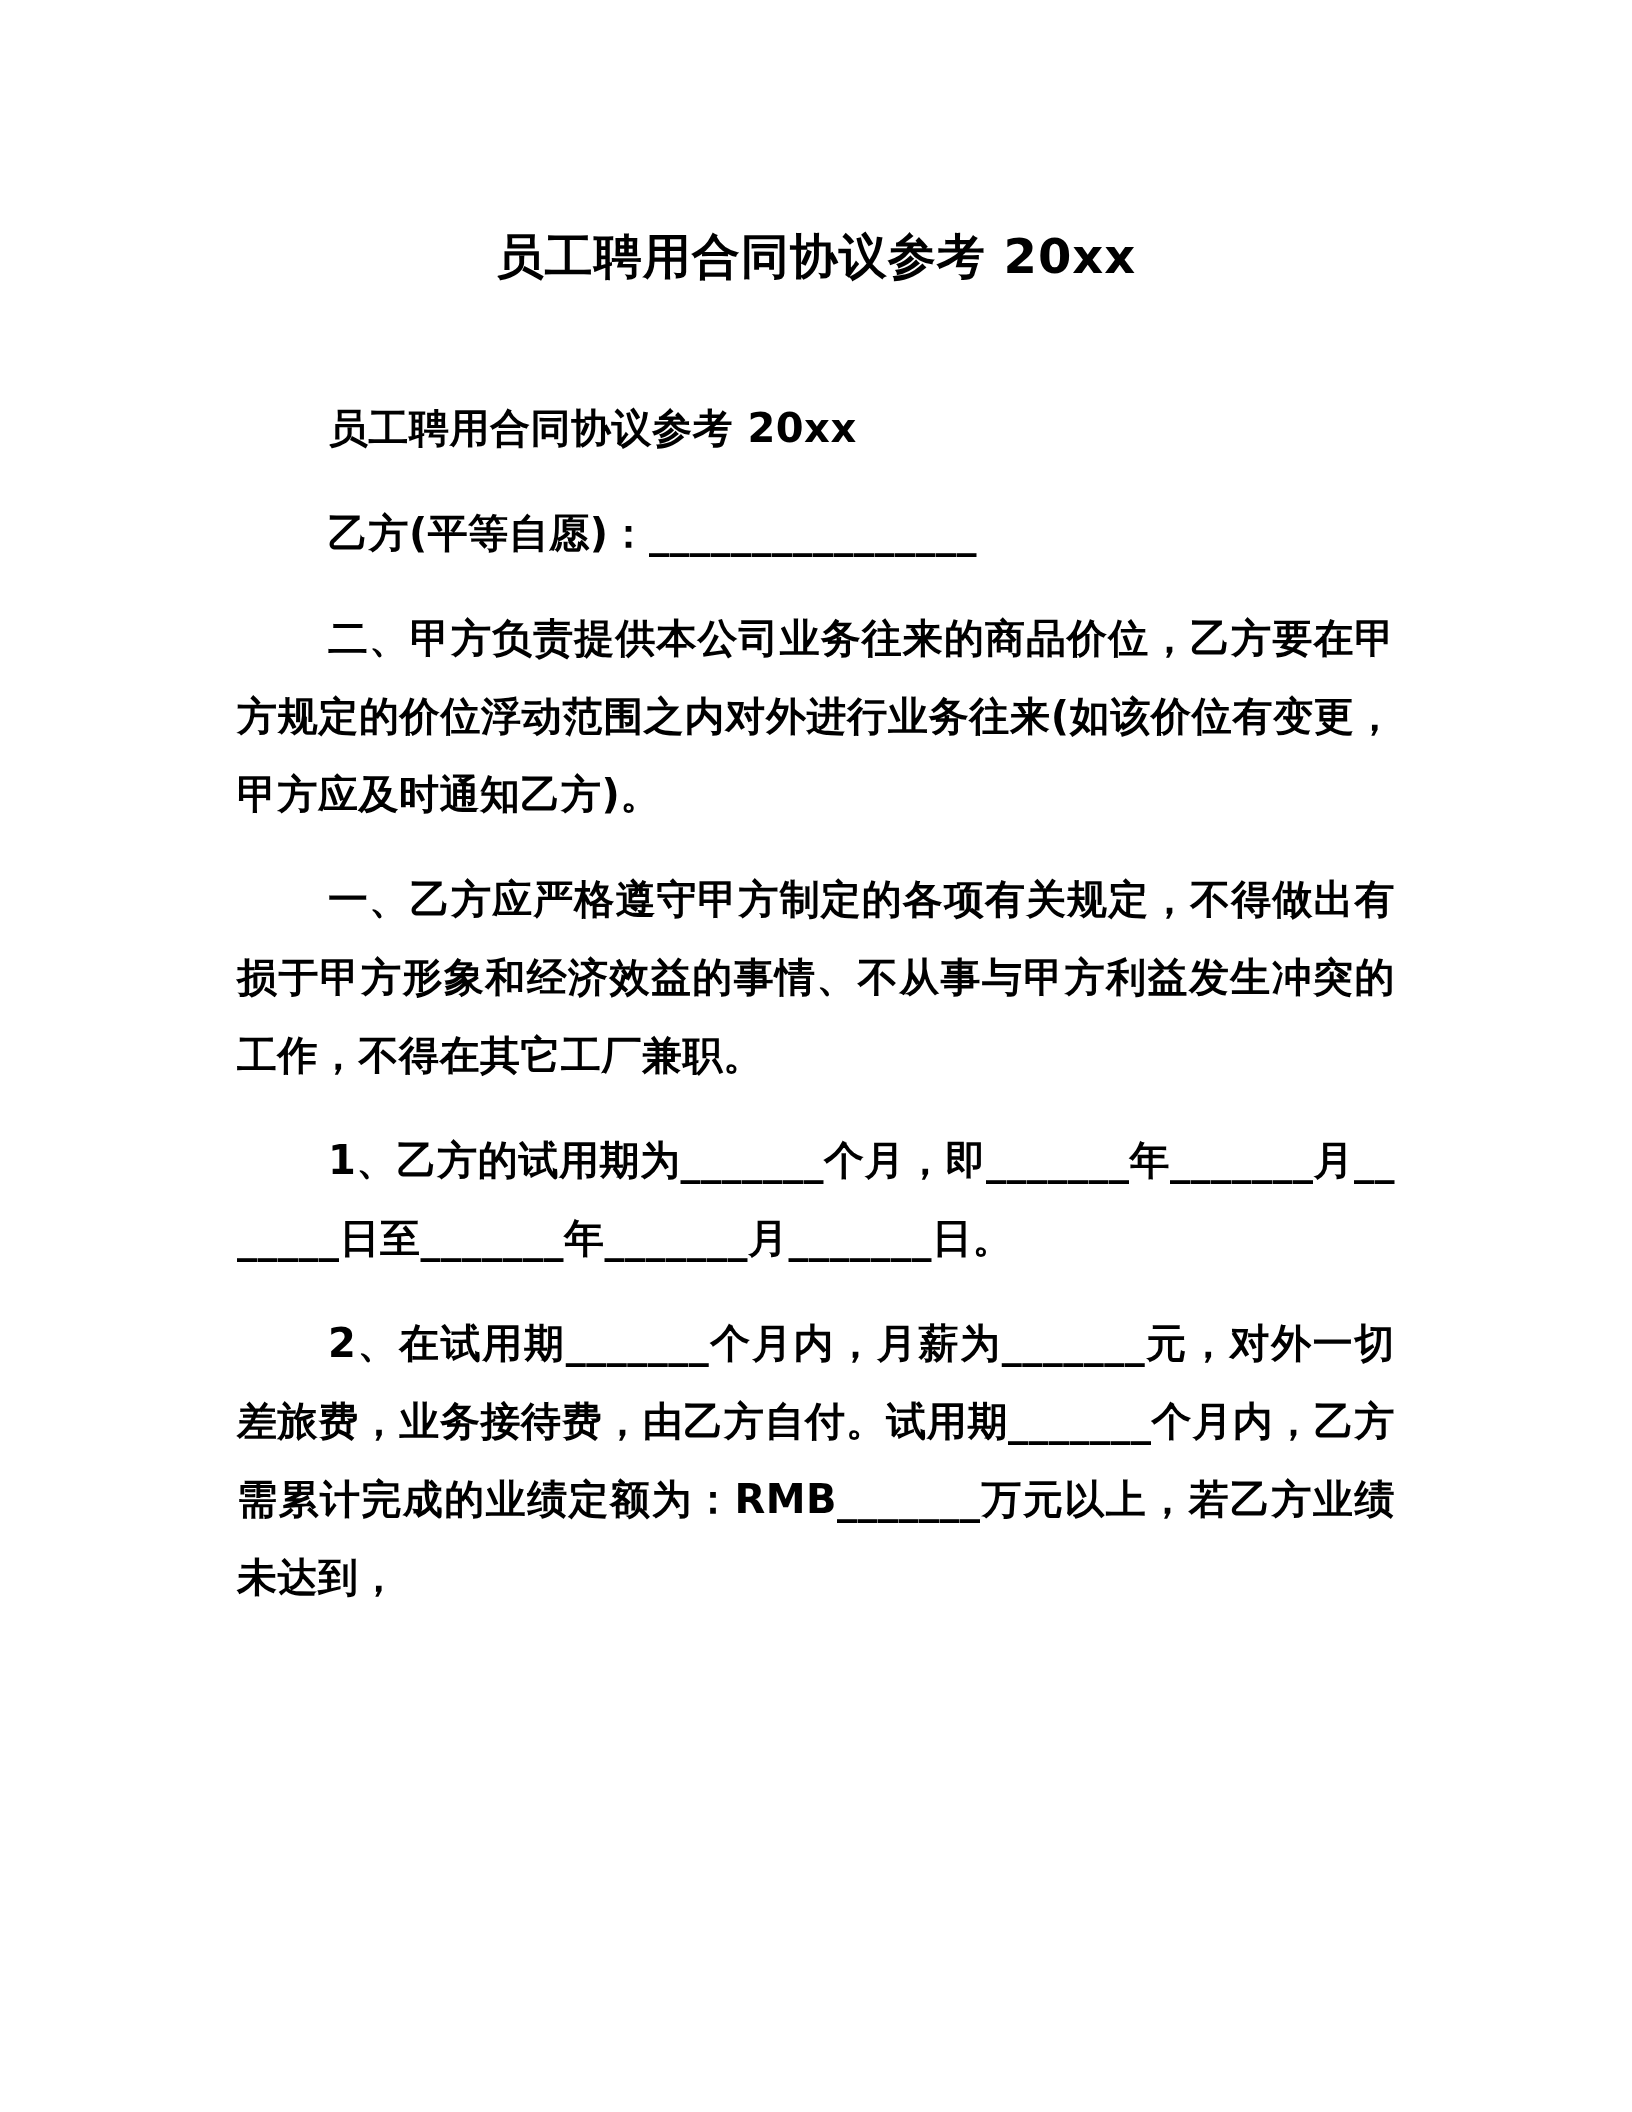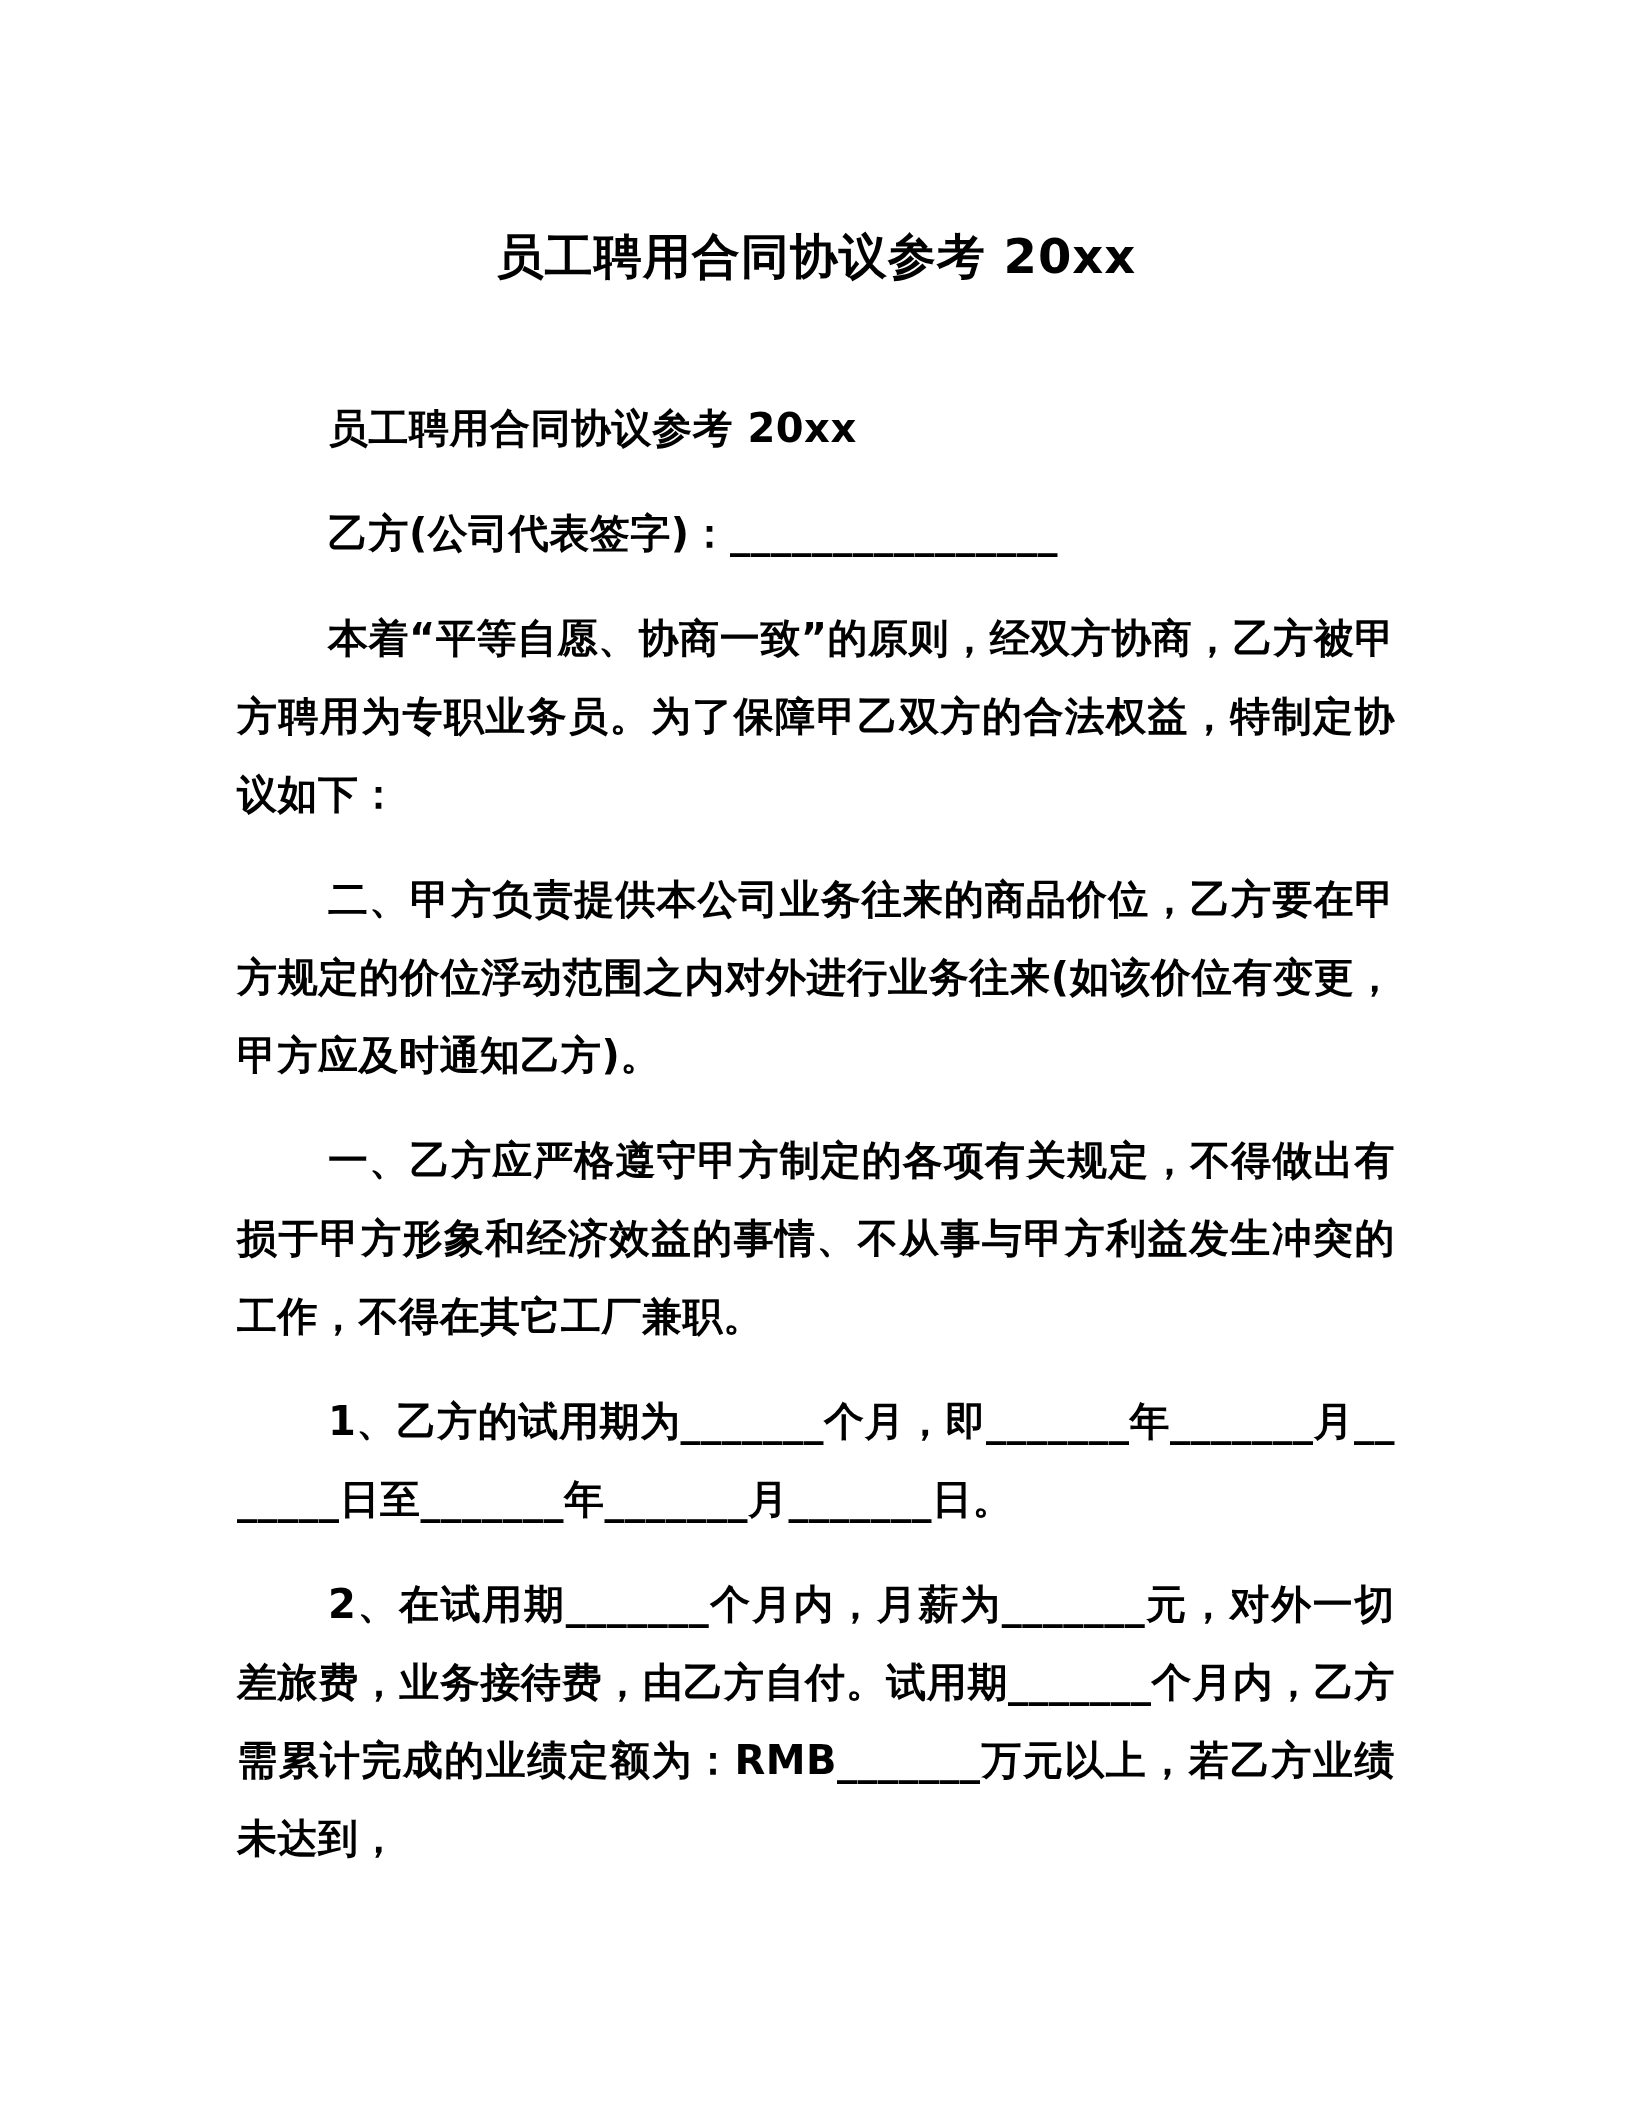--- a/index.html
+++ b/index.html
@@ -43,23 +43,22 @@
 </head>
 <body>
 
 <div class="page">
   <h1 class="doc-title">员工聘用合同协议参考 20xx</h1>
 
   <div class="doc-body">
     <p class="para">员工聘用合同协议参考 20xx</p>
 
 
-    <p class="para">乙方(公司代表签字)：________________</p>
+    <p class="para">乙方(平等自愿)：________________</p>
 
-    <p class="para">本着“平等自愿、协商一致”的原则，经双方协商，乙方被甲方聘用为专职业务员。为了保障甲乙双方的合法权益，特制定协议如下：</p>
 
     <p class="para">二、甲方负责提供本公司业务往来的商品价位，乙方要在甲方规定的价位浮动范围之内对外进行业务往来(如该价位有变更，甲方应及时通知乙方)。</p>
 
     <p class="para">一、乙方应严格遵守甲方制定的各项有关规定，不得做出有损于甲方形象和经济效益的事情、不从事与甲方利益发生冲突的工作，不得在其它工厂兼职。</p>
 
     <p class="para">1、乙方的试用期为_______个月，即_______年_______月_______日至_______年_______月_______日。</p>
 
     <p class="para">2、在试用期_______个月内，月薪为_______元，对外一切差旅费，业务接待费，由乙方自付。试用期_______个月内，乙方需累计完成的业绩定额为：RMB_______万元以上，若乙方业绩未达到，</p>
   </div>
 </div>

